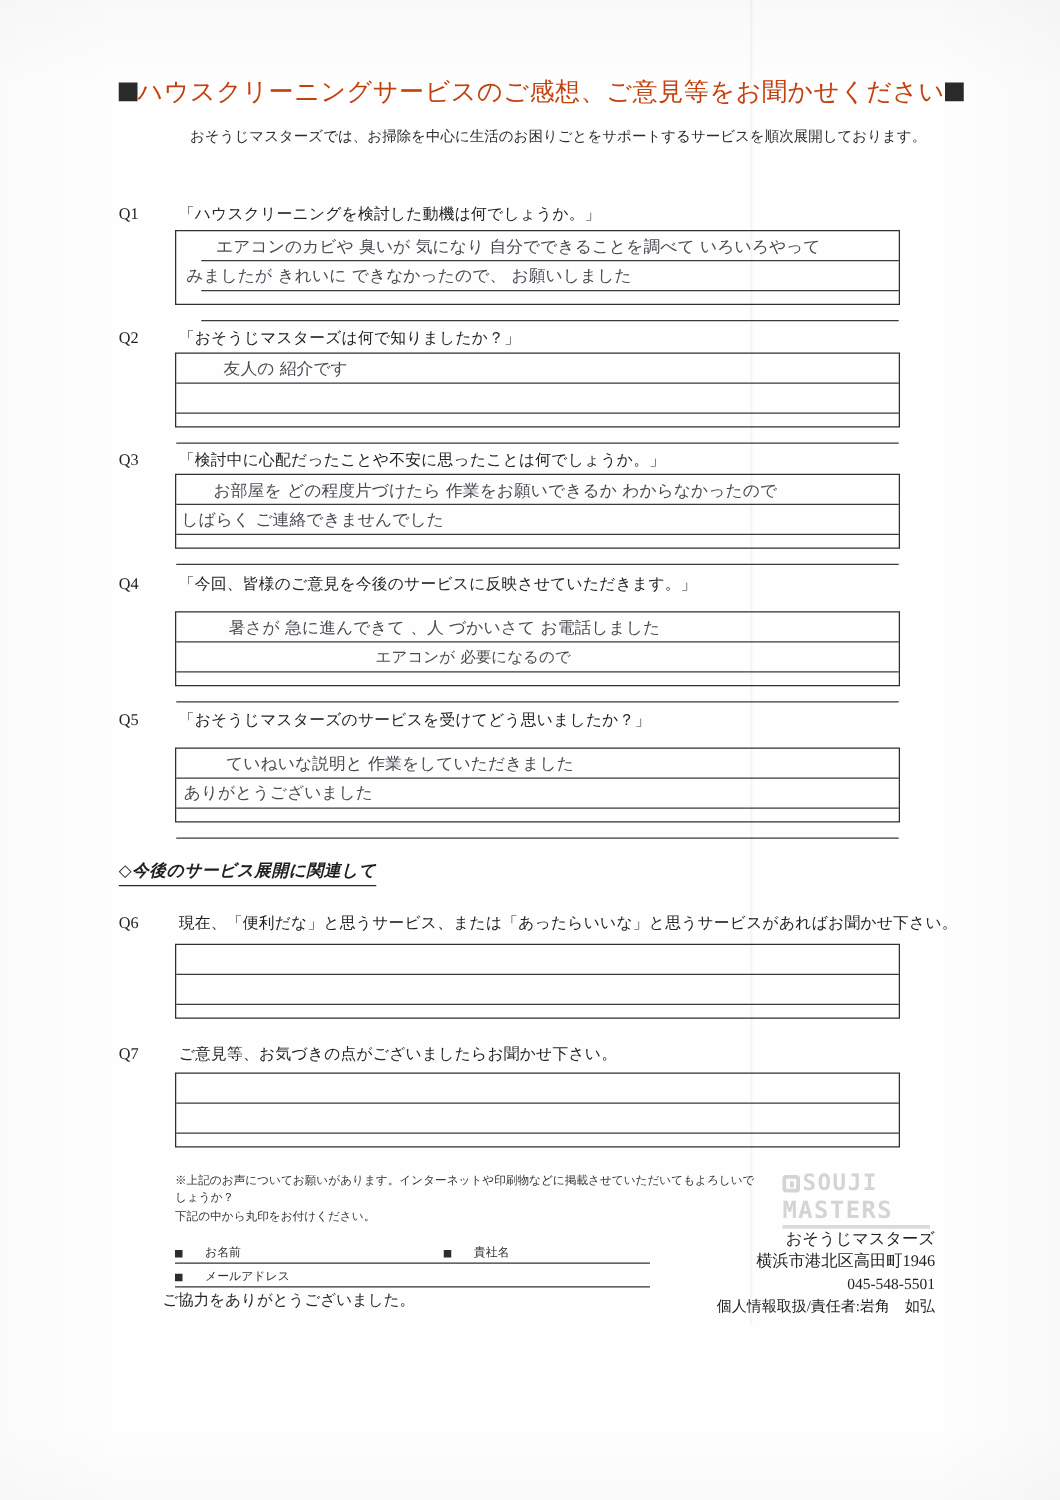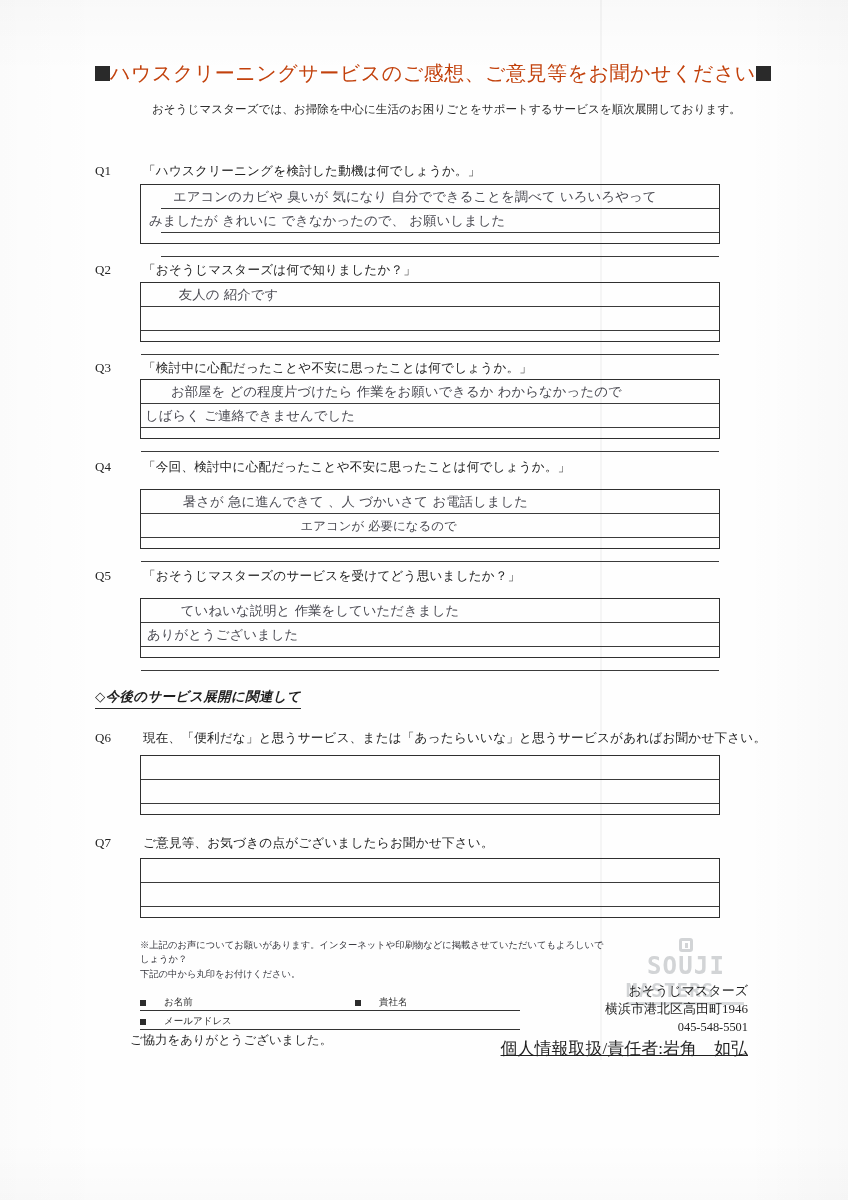--- a/index.html
+++ b/index.html
@@ -109,35 +109,35 @@
 
   
   .logo{
     position:absolute;left:626px;top:938px;width:120px;height:44px;
     color:#d2d4d6;
   }
   .logo .l1,.logo .l2{
     font-family:"DejaVu Sans Mono","Liberation Mono",monospace;
     font-weight:bold;letter-spacing:1.2px;line-height:1;
   }
-  .logo .l1{font-size:24px;display:flex;align-items:center;gap:2px;flex-direction:column;}
+  .logo .l1{font-size:18px;display:flex;align-items:center;gap:2px;}
   .logo .l2{font-size:19px;margin-top:3px;}
   .logo .mark{
     width:14px;height:14px;border:3px solid #d2d4d6;border-radius:3px;
     display:inline-flex;align-items:center;justify-content:center;
     box-sizing:border-box;
   }
   .logo .mark i{display:block;width:3px;height:5px;background:#d2d4d6;}
   .logo .underbar{height:3px;background:#d9dbdd;margin-top:2px;width:118px;}
   .company{
     position:absolute;left:480px;top:982px;width:268px;
     text-align:right;font-size:13px;line-height:1.42;color:#1f1f1f;
   }
   .company .tel{font-size:12.4px;}
-  .company .resp{font-size:17px;text-decoration:underline;}
+  .company .resp{font-size:12px;}
 </style>
 </head>
 <body>
 
 <div class="page"></div>
 <div class="scanfold"></div>
 
 <div class="content">
 
   <div class="title-row">
@@ -199,21 +199,21 @@
       <svg viewBox="0 0 580 60" preserveAspectRatio="none">
         <text x="30" y="17" font-size="13.5">お部屋を どの程度片づけたら  作業をお願いできるか わからなかったので</text>
         <text x="4" y="41" font-size="13.5">しばらく ご連絡できませんでした</text>
       </svg>
     </div>
   </div>
 
   <div class="q" style="top:459px;">
     <div class="q-head">
       <span class="q-num">Q4</span>
-      <span class="q-label">「今回、検討中に心配だったことや不安に思ったことは何でしょうか。」</span>
+      <span class="q-label">「今回、皆様のご意見を今後のサービスに反映させていただきます。」</span>
     </div>
   </div>
   <div class="ansbox" style="top:489px;height:60px;">
     <div class="rule"></div>
     <div class="rule"></div>
     <div class="rule"></div>
     <div class="hw">
       <svg viewBox="0 0 580 60" preserveAspectRatio="none">
         <text x="42" y="17" font-size="13.5">暑さが 急に進んできて 、人 づかいさて お電話しました</text>
         <text x="160" y="41" font-size="12.5">エアコンが 必要になるので</text>

